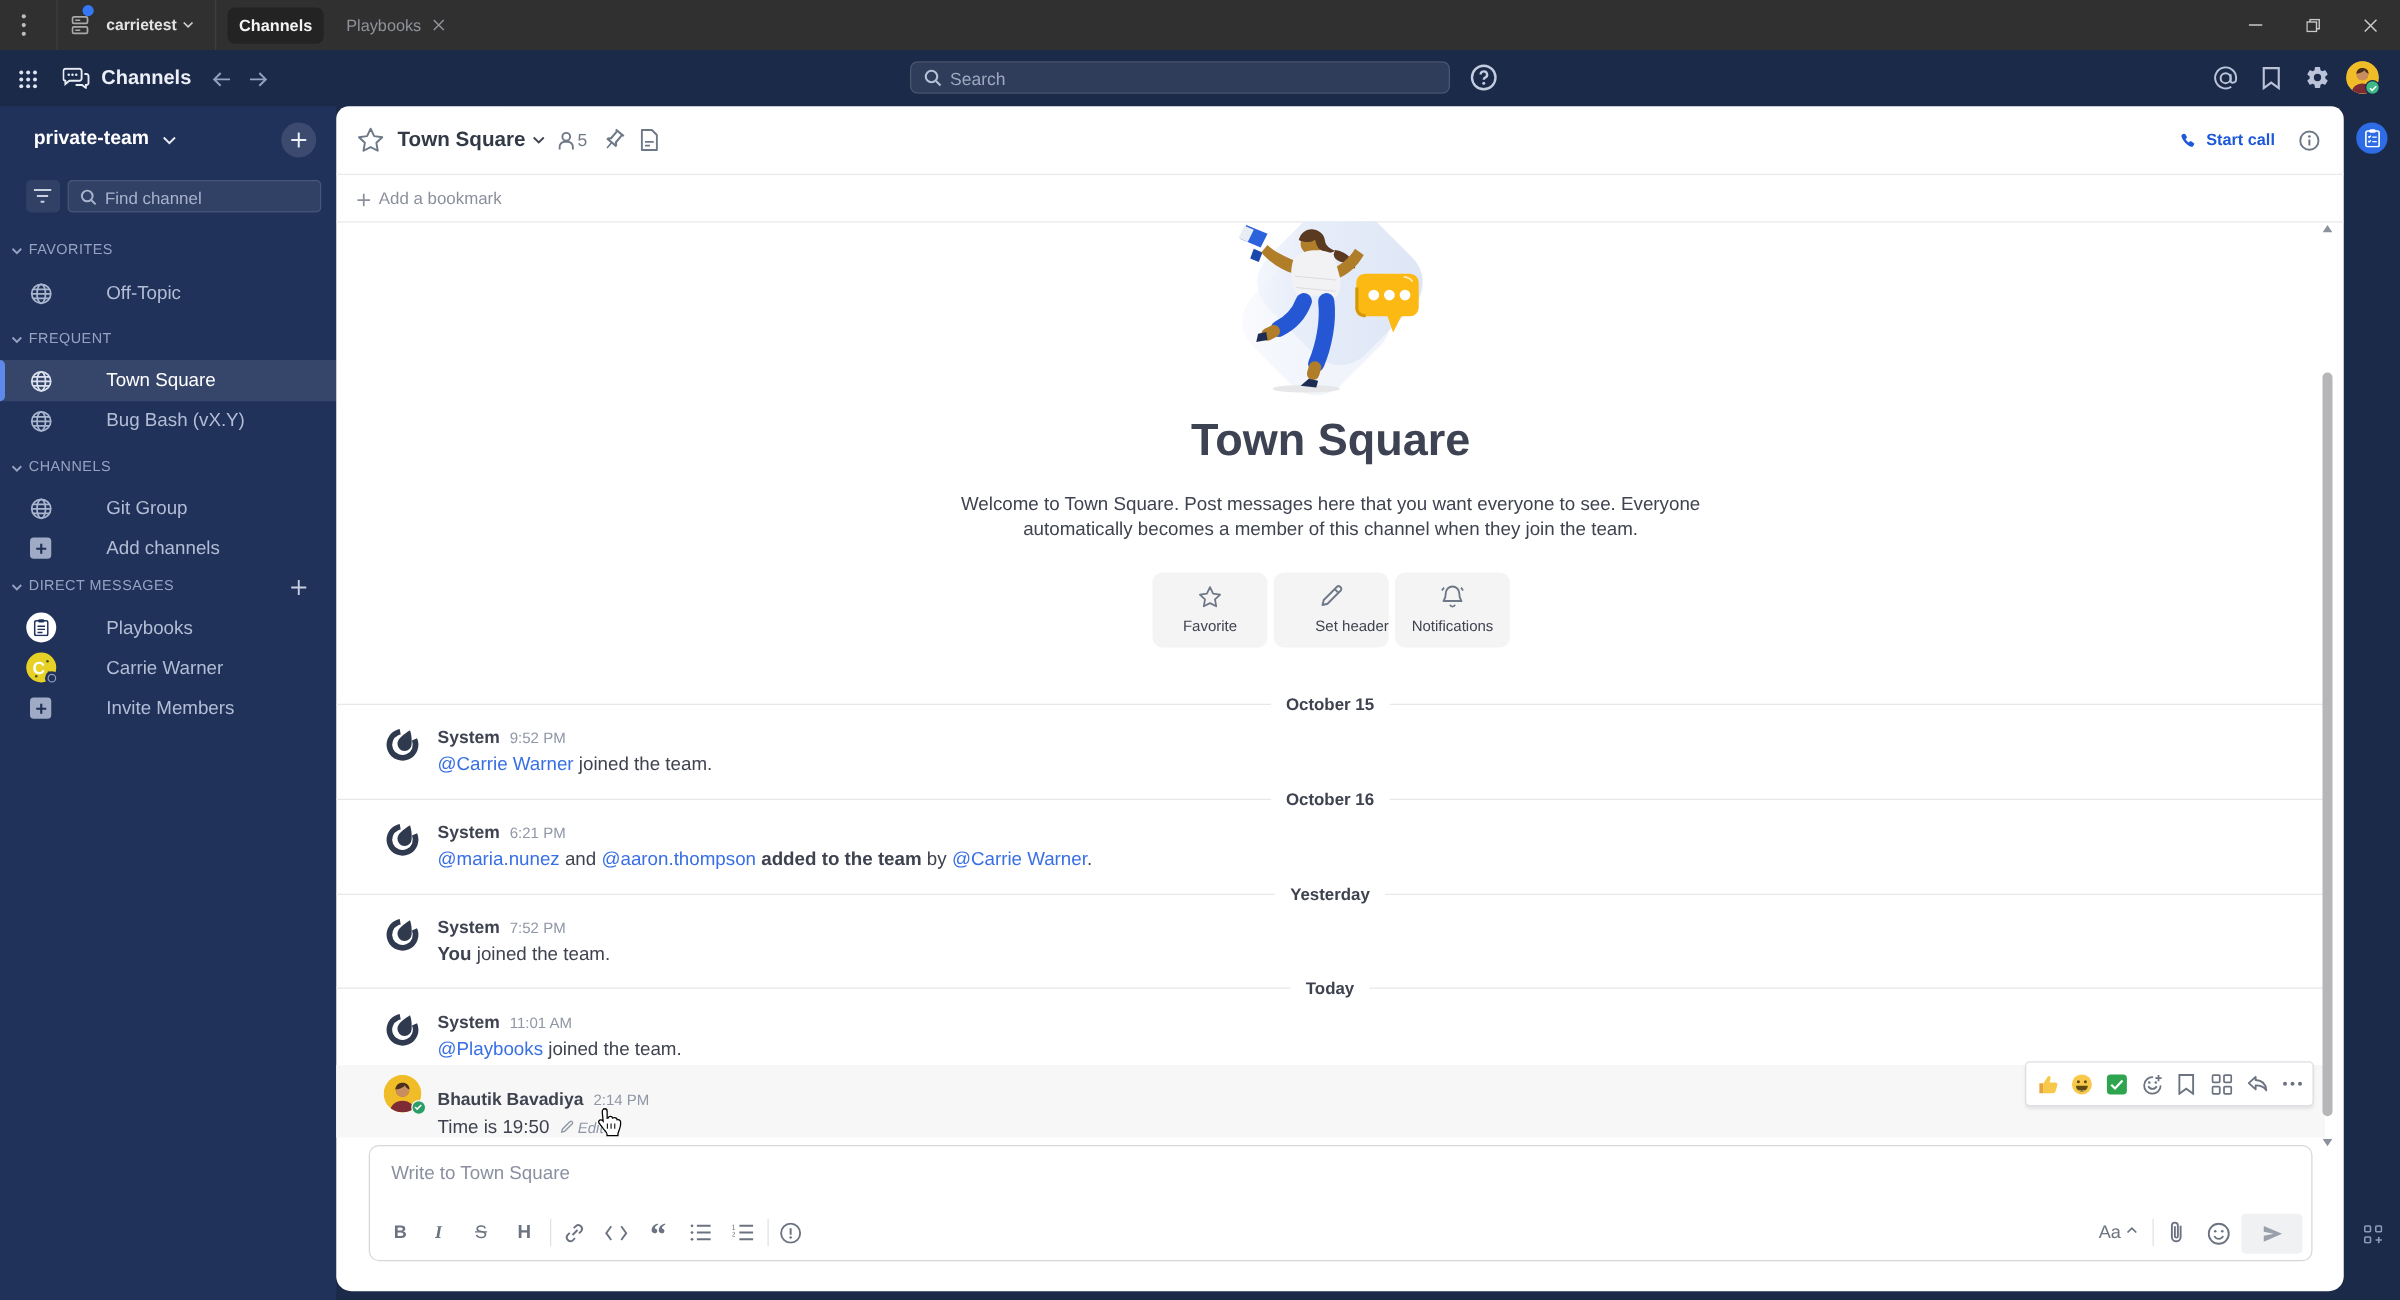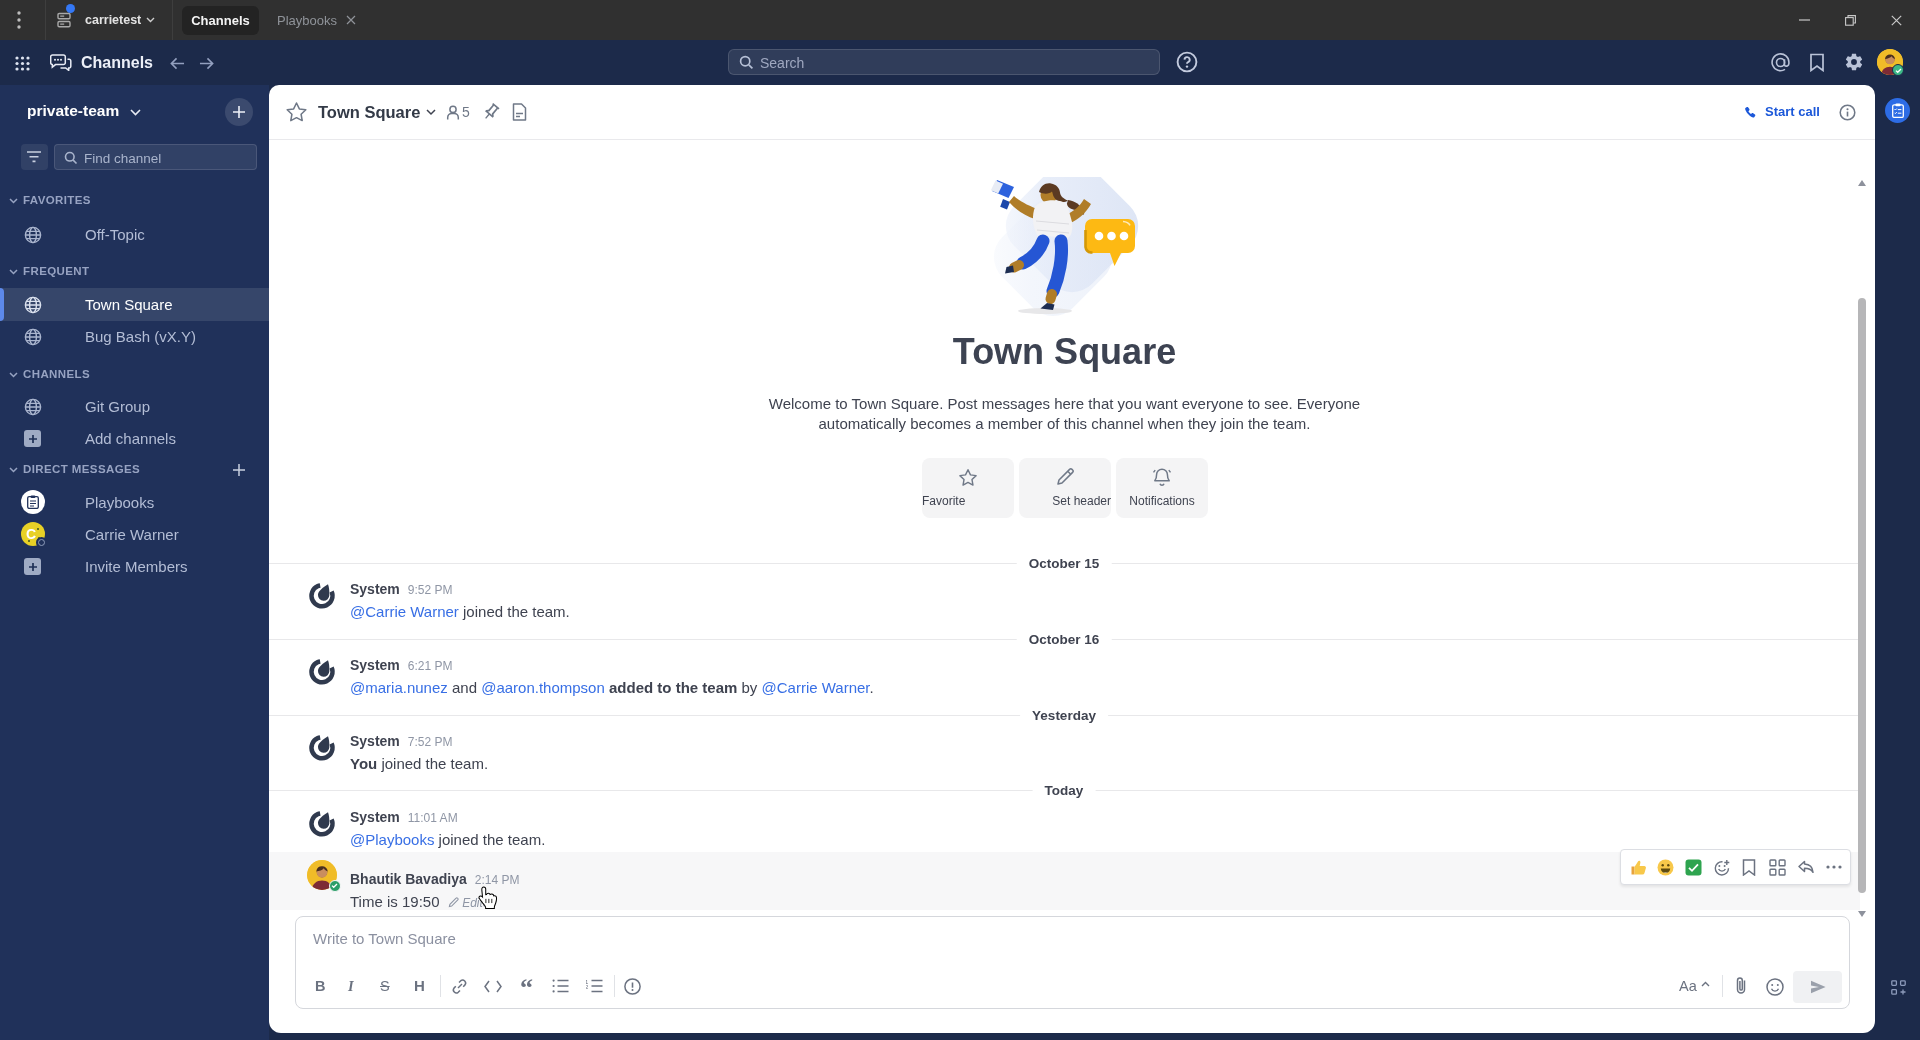--- a/index.html
+++ b/index.html
@@ -18,21 +18,21 @@
 
   
   #gheader { position:absolute; left:0; top:40px; width:1920px; height:45px; background:#1c2a4a; }
   #gheader .chtxt { position:absolute; left:81px; top:1px; height:45px; line-height:44px; color:#eceff7; font-size:16px; font-weight:bold; }
   #searchbox { position:absolute; left:728px; top:9px; width:432px; height:26px; background:rgba(255,255,255,0.09);
      border:1px solid rgba(255,255,255,0.13); border-radius:6px; color:#9fa8c0; font-size:14px; line-height:24px; }
 
   
   #sidebar { position:absolute; left:0; top:85px; width:269px; height:955px; background:#20315a; }
   .sbhead { position:absolute; left:27px; color:#fff; font-size:15.5px; font-weight:bold; }
-  .sect { position:absolute; left:23px; color:#97a3c2; font-size:11.5px; font-weight:bold; letter-spacing:0.4px; }
+  .sect { position:absolute; left:23px; color:#97a3c2; font-size:11.5px; font-weight:normal; letter-spacing:0.4px; }
   .chan { position:absolute; left:54px; color:#b3bdd5; font-size:15px;margin-left:31px; }
   .chan.sel { color:#ffffff; }
   .rowsel { position:absolute; left:0px; top:203px; width:269px; height:33px; background:rgba(255,255,255,0.10); }
   .rowsel .bar { position:absolute; left:0; top:0; width:4px; height:33px; background:#5d89ea; border-radius:0 4px 4px 0; }
   #findbox { position:absolute; left:54px; top:59px; width:203px; height:26px; background:rgba(255,255,255,0.08);
      border:1px solid rgba(255,255,255,0.12); border-radius:4px; color:#a9b4cc; font-size:13.5px; line-height:24px; }
   #filterbtn { position:absolute; left:21px; top:59px; width:27px; height:26px; background:rgba(255,255,255,0.08); border-radius:4px; }
 
   
   #rightbar { position:absolute; left:1875px; top:85px; width:45px; height:955px; background:#1c2a4a; }
@@ -351,20 +351,26 @@
       <svg class="ico" style="left:1475px;top:21px" width="13" height="13" viewBox="0 0 15 15">
           <path d="M3.4 1.2c.5-.3 1.1-.1 1.5.4l1.3 2c.3.5.2 1.2-.2 1.6l-.9.8c.5 1.1 1.9 2.6 3 3.2l.9-.8c.4-.4 1.1-.5 1.6-.1l2 1.4c.5.4.7 1 .3 1.5l-.9 1.4c-.4.5-1 .8-1.6.6C6.6 12 2.2 7.3 1.3 3.4c-.1-.6.2-1.2.7-1.5z" fill="#1c58d9"></path>
         </svg>
       <div class="abs" style="left:1496px;top:0;height:55px;line-height:54px;color:#1c58d9;font-size:13px;font-weight:bold;">Start call</div>
       <svg class="ico" style="left:1570px;top:19px" width="17" height="17" viewBox="0 0 21 21">
           <circle cx="10.5" cy="10.5" r="9" fill="none" stroke="#6f7887" stroke-width="1.9"></circle>
           <circle cx="10.5" cy="6.4" r="1.3" fill="#6f7887"></circle>
           <path d="M10.5 9.4v6" stroke="#6f7887" stroke-width="2"></path>
         </svg>
     </div>
+    <div id="bookbar">
+      <svg class="ico" style="left:16px;top:13px" width="12" height="12" viewBox="0 0 12 12">
+          <path d="M6 1v10M1 6h10" stroke="#8a8f9c" stroke-width="1.4"></path>
+        </svg>
+      <div class="abs" style="left:34px;top:0;height:37px;line-height:36px">Add a bookmark</div>
+    </div>
 
     <div id="messages">
 
       <svg class="ico" style="left:714px;top:92px" width="160" height="140" viewBox="0 0 160 140">
         <defs>
             <linearGradient id="dia" x1="1" y1="0" x2="0" y2="1">
               <stop offset="0" stop-color="#dde5f5"></stop>
               <stop offset="0.65" stop-color="#e7edf9"></stop>
               <stop offset="1" stop-color="#f7f9fd"></stop>
             </linearGradient>
@@ -403,21 +409,21 @@
         <path d="M31 95l-9 1.5 1.5-6.5 6.5-1.5z" fill="#1d2d52"></path>
           <path d="M64 126l-6.5 5.5 12.5 1.5 1.5-5.5z" fill="#1d2d52"></path>
       </svg>
       <div class="abs" style="left:0;top:246px;width:1591px;text-align:center;color:#3d4352;font-size:36px;font-weight:bold">Town Square</div>
       <div class="abs" style="left:0;top:309px;width:1591px;text-align:center;color:#3f4350;font-size:15px;line-height:20px">Welcome to Town Square. Post messages here that you want everyone to see. Everyone<br>automatically becomes a member of this channel when they join the team.</div>
 
       <div class="abs" style="left:653px;top:373px;width:92px;height:60px;background:#f4f4f5;border-radius:8px">
         <svg style="position:absolute;left:36px;top:10px" width="20" height="20" viewBox="0 0 21 21">
             <path d="M10.5 1.8l2.6 5.4 5.9.8-4.3 4.1 1 5.8-5.2-2.7-5.2 2.7 1-5.8L2 8l5.9-.8z" fill="none" stroke="#6f7887" stroke-width="1.5" stroke-linejoin="round"></path>
           </svg>
-        <div style="position:absolute;left:0;top:36px;width:92px;color:#3f4350;font-size:12px">Favorite</div>
+        <div style="position:absolute;left:0;top:36px;width:92px;text-align:center;color:#3f4350;font-size:12px">Favorite</div>
       </div>
       <div class="abs" style="left:750px;top:373px;width:92px;height:60px;background:#f4f4f5;border-radius:8px">
         <svg style="position:absolute;left:37px;top:10px" width="18" height="18" viewBox="0 0 18 18">
             <path d="M2 16l1-4L13.6 1.4a1.7 1.7 0 0 1 2.4 0l.6.6a1.7 1.7 0 0 1 0 2.4L6 15z" fill="none" stroke="#6f7887" stroke-width="1.5" stroke-linejoin="round"></path>
             <path d="M12 3.5L14.5 6" stroke="#6f7887" stroke-width="1.5"></path>
           </svg>
         <div style="position:absolute;left:0;top:36px;width:92px;text-align:right;color:#3f4350;font-size:12px">Set header</div>
       </div>
       <div class="abs" style="left:847px;top:373px;width:92px;height:60px;background:#f4f4f5;border-radius:8px">
         <svg style="position:absolute;left:36px;top:9px" width="20" height="21" viewBox="0 0 20 21">

